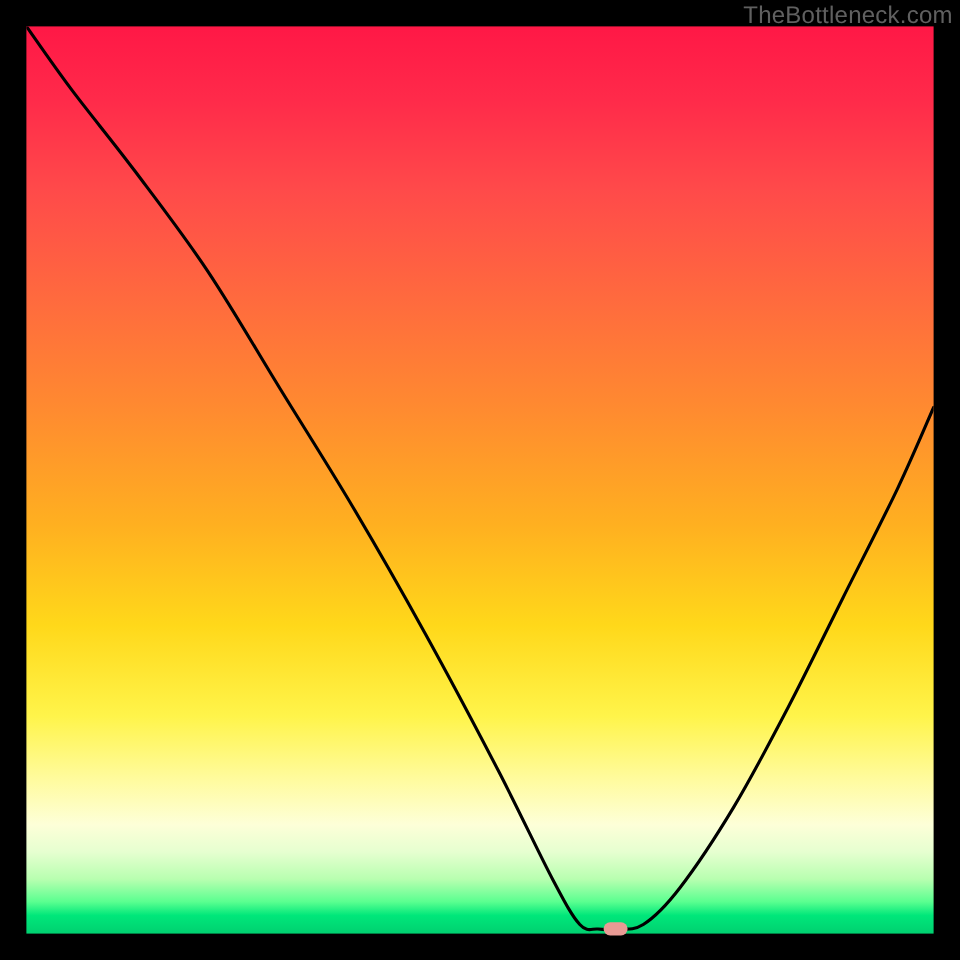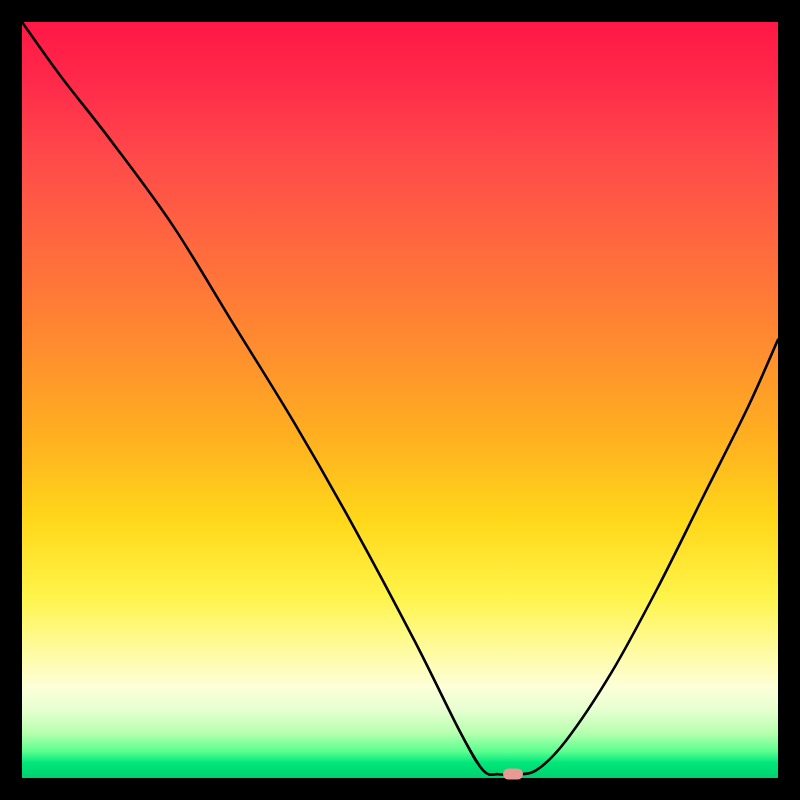--- a/index.html
+++ b/index.html
@@ -74,20 +74,21 @@
     border-radius: 6px;
     background: #e89a94;
     transform: translate(-50%, -50%);
     z-index: 5;
   }
 </style>
 </head>
 <body>
 
 <div class="frame">
+  <div class="watermark">TheBottleneck.com</div>
 
   <div class="plot-area">
     <div class="gradient-bg"></div>
 
     <svg class="curve" viewBox="0 0 756 756" preserveAspectRatio="none">
       <path id="curve-path" d="M 0.00 0.00 C 6.30 8.82, 22.68 32.76, 37.80 52.92 C 52.92 73.08, 71.82 95.76, 90.72 120.96 C 109.62 146.16, 131.04 173.88, 151.20 204.12 C 171.36 234.36, 191.52 269.64, 211.68 302.40 C 231.84 335.16, 252.00 366.66, 272.16 400.68 C 292.32 434.70, 312.48 469.98, 332.64 506.52 C 352.80 543.06, 375.48 585.90, 393.12 619.92 C 410.76 653.94, 427.14 689.22, 438.48 710.64 C 449.82 732.06, 454.86 741.51, 461.16 748.44 C 467.46 755.37, 471.24 751.59, 476.28 752.22 C 481.32 752.85, 485.10 752.85, 491.40 752.22 C 497.70 751.59, 505.26 754.11, 514.08 748.44 C 522.90 742.77, 531.72 734.58, 544.32 718.20 C 556.92 701.82, 574.56 675.36, 589.68 650.16 C 604.80 624.96, 619.92 595.98, 635.04 567.00 C 650.16 538.02, 665.28 506.52, 680.40 476.28 C 695.52 446.04, 713.16 412.02, 725.76 385.56 C 738.36 359.10, 750.96 328.86, 756.00 317.52" fill="none" stroke="#000" stroke-width="2.6" stroke-linejoin="round" stroke-linecap="round"></path>
     </svg>
 
     <div class="marker" id="marker" style="left: 491.4px; top: 752.22px; background: rgb(232, 154, 148);"></div>
   </div>

